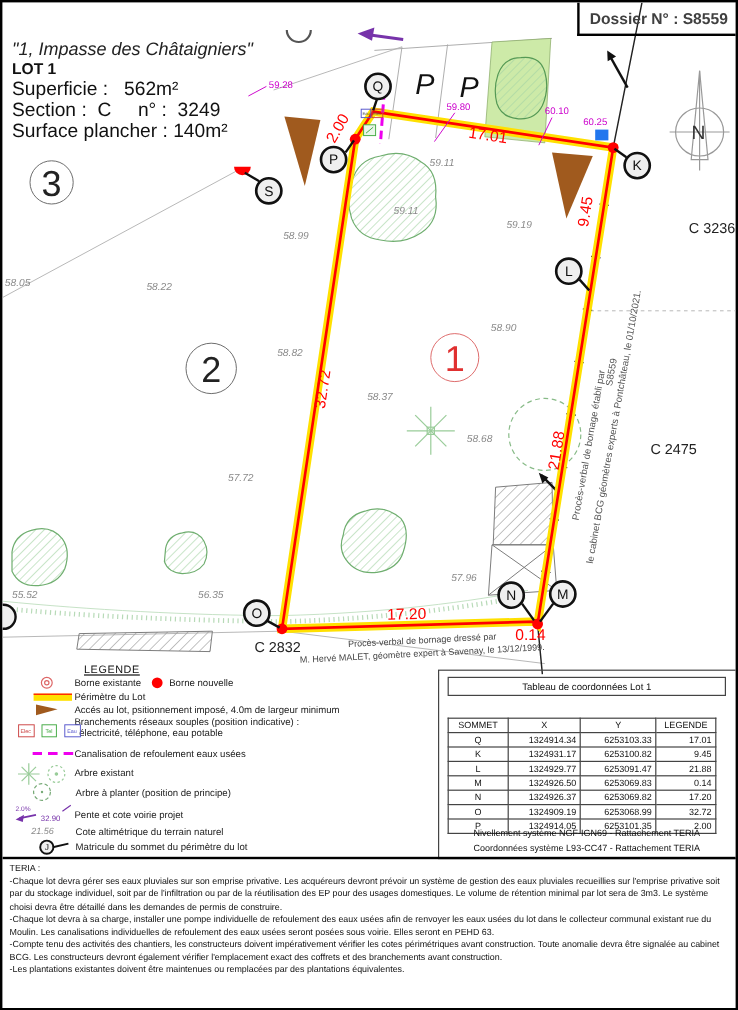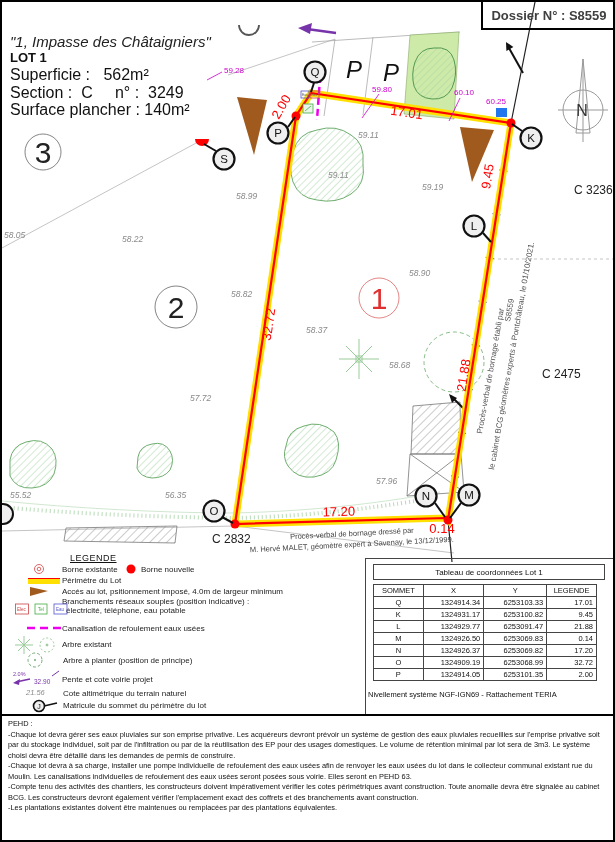--- a/index.html
+++ b/index.html
@@ -27,25 +27,25 @@
   .pvb{font-size:7.5px;fill:#444;text-anchor:middle}
   .north{font-size:16px;fill:#333;text-anchor:middle}
   .tiny{font-size:3.5px;fill:#555}
   
   .leg-title{left:68px;top:551px;font-size:9px;color:#111;text-decoration:underline;letter-spacing:.5px}
   .leg{font-size:8px;color:#222;white-space:nowrap}
   .leg-it{font-size:7.5px;font-style:italic;color:#8a8a8a}
   
   .tbl-box{left:363px;top:556px;width:249px;height:156px;border:1px solid #444}
   .tbl-title{left:371px;top:562px;width:230px;height:14px;border:1px solid #444;display:flex;align-items:center;justify-content:center;font-size:8px;color:#111}
-  table.coord{position:absolute;left:371px;top:582px;width:224px;border-collapse:collapse;font-size:7.5px;color:#111}
+  table.coord{position:absolute;left:371px;top:596px;width:224px;border-collapse:collapse;font-size:7.5px;color:#111}
   table.coord td,table.coord th{border:1px solid #444;padding:0 3px;height:11px;font-weight:normal}
   table.coord .c{text-align:center}
   table.coord .r{text-align:right}
-  .tbl-note{left:366px;width:242px;font-size:7.5px;color:#111}
+  .tbl-note{left:366px;width:242px;text-align:center;font-size:7.5px;color:#111}
   
   .nota{left:0;top:712px;width:603px;border-top:2px solid #000;padding:3px 6px 0 6px;font-size:7.4px;line-height:1.42;color:#111}
 </style>
 </head>
 <body>
 
 <div class="page">
 
   <svg width="615" height="560" viewBox="0 0 615 560">
     <defs>
@@ -388,22 +388,23 @@
         </tr>
     <tr>
           <td class="c">P</td>
           <td class="r">1324914.05</td>
           <td class="r">6253101.35</td>
           <td class="r">2.00</td>
         </tr>
   </tbody>
     </table>
   <div class="abs tbl-note" style="top:688px">Nivellement système NGF-IGN69 - Rattachement TERIA</div>
+  <div class="abs tbl-note" style="top:700px">Coordonnées système L93-CC47  - Rattachement TERIA</div>
 
   <div class="abs nota">
-    <div>PEHD :</div>
+    <div>TERIA :</div>
     <div>-Chaque lot devra gérer ses eaux pluviales sur son emprise privative. Les acquéreurs devront prévoir un système de gestion des eaux pluviales recueillies sur l'emprise privative soit par du stockage individuel, soit par de l'infiltration ou par de la réutilisation des EP pour des usages domestiques. Le volume de rétention minimal par lot sera de 3m3. Le système choisi devra être détaillé dans les demandes de permis de construire.</div>
     <div>-Chaque lot devra à sa charge, installer une pompe individuelle de refoulement des eaux usées afin de renvoyer les eaux usées du lot dans le collecteur communal existant rue du Moulin. Les canalisations individuelles de refoulement des eaux usées seront posées sous voirie. Elles seront en PEHD 63.</div>
     <div>-Compte tenu des activités des chantiers, les constructeurs doivent impérativement vérifier les cotes périmétriques avant construction. Toute anomalie devra être signalée au cabinet BCG. Les constructeurs devront également vérifier l'emplacement exact des coffrets et des branchements avant construction.</div>
     <div>-Les plantations existantes doivent être maintenues ou remplacées par des plantations équivalentes.</div>
   </div>
 
 </div>
 
 </body></html>

